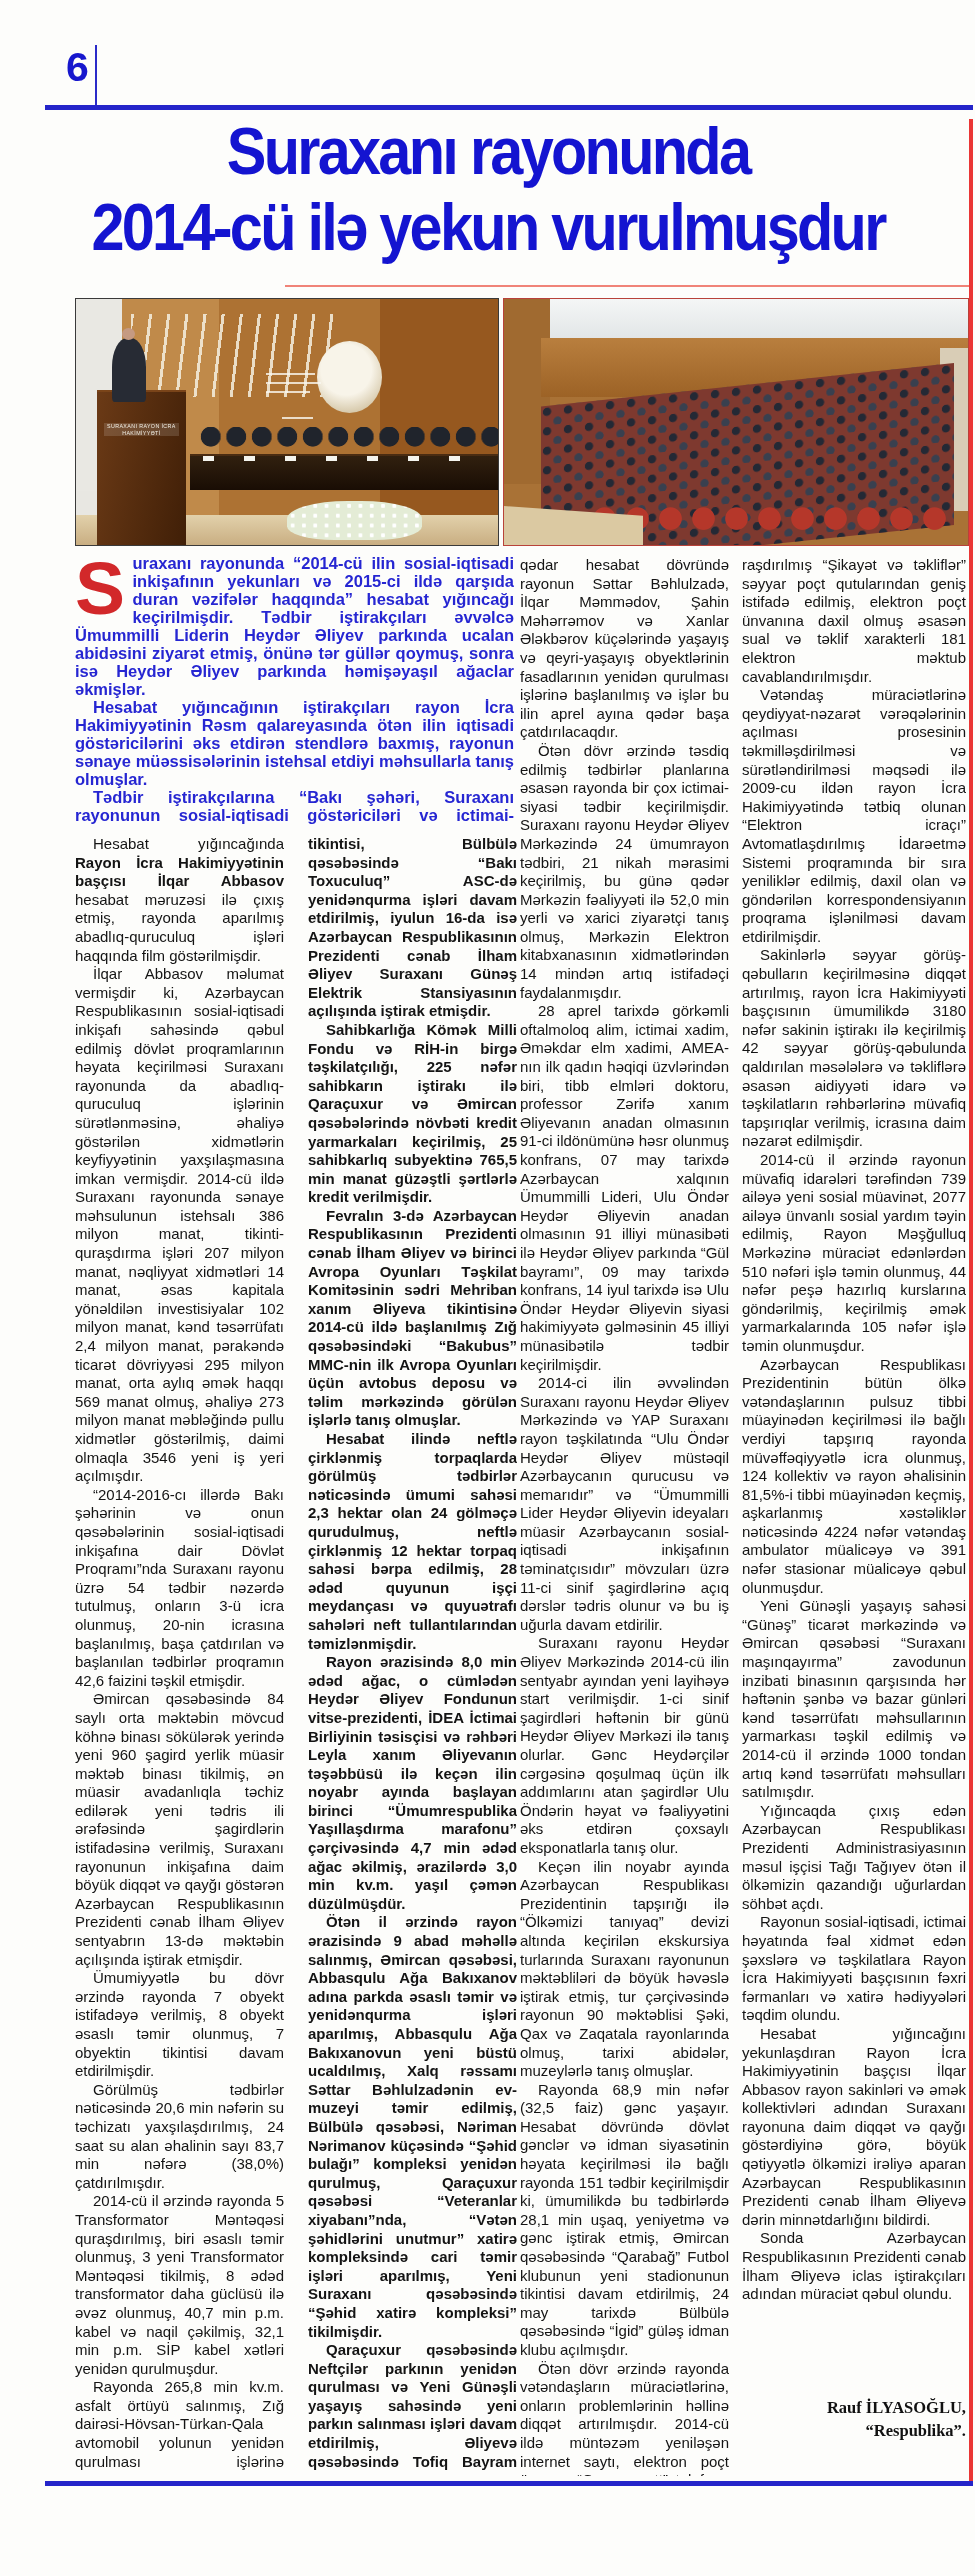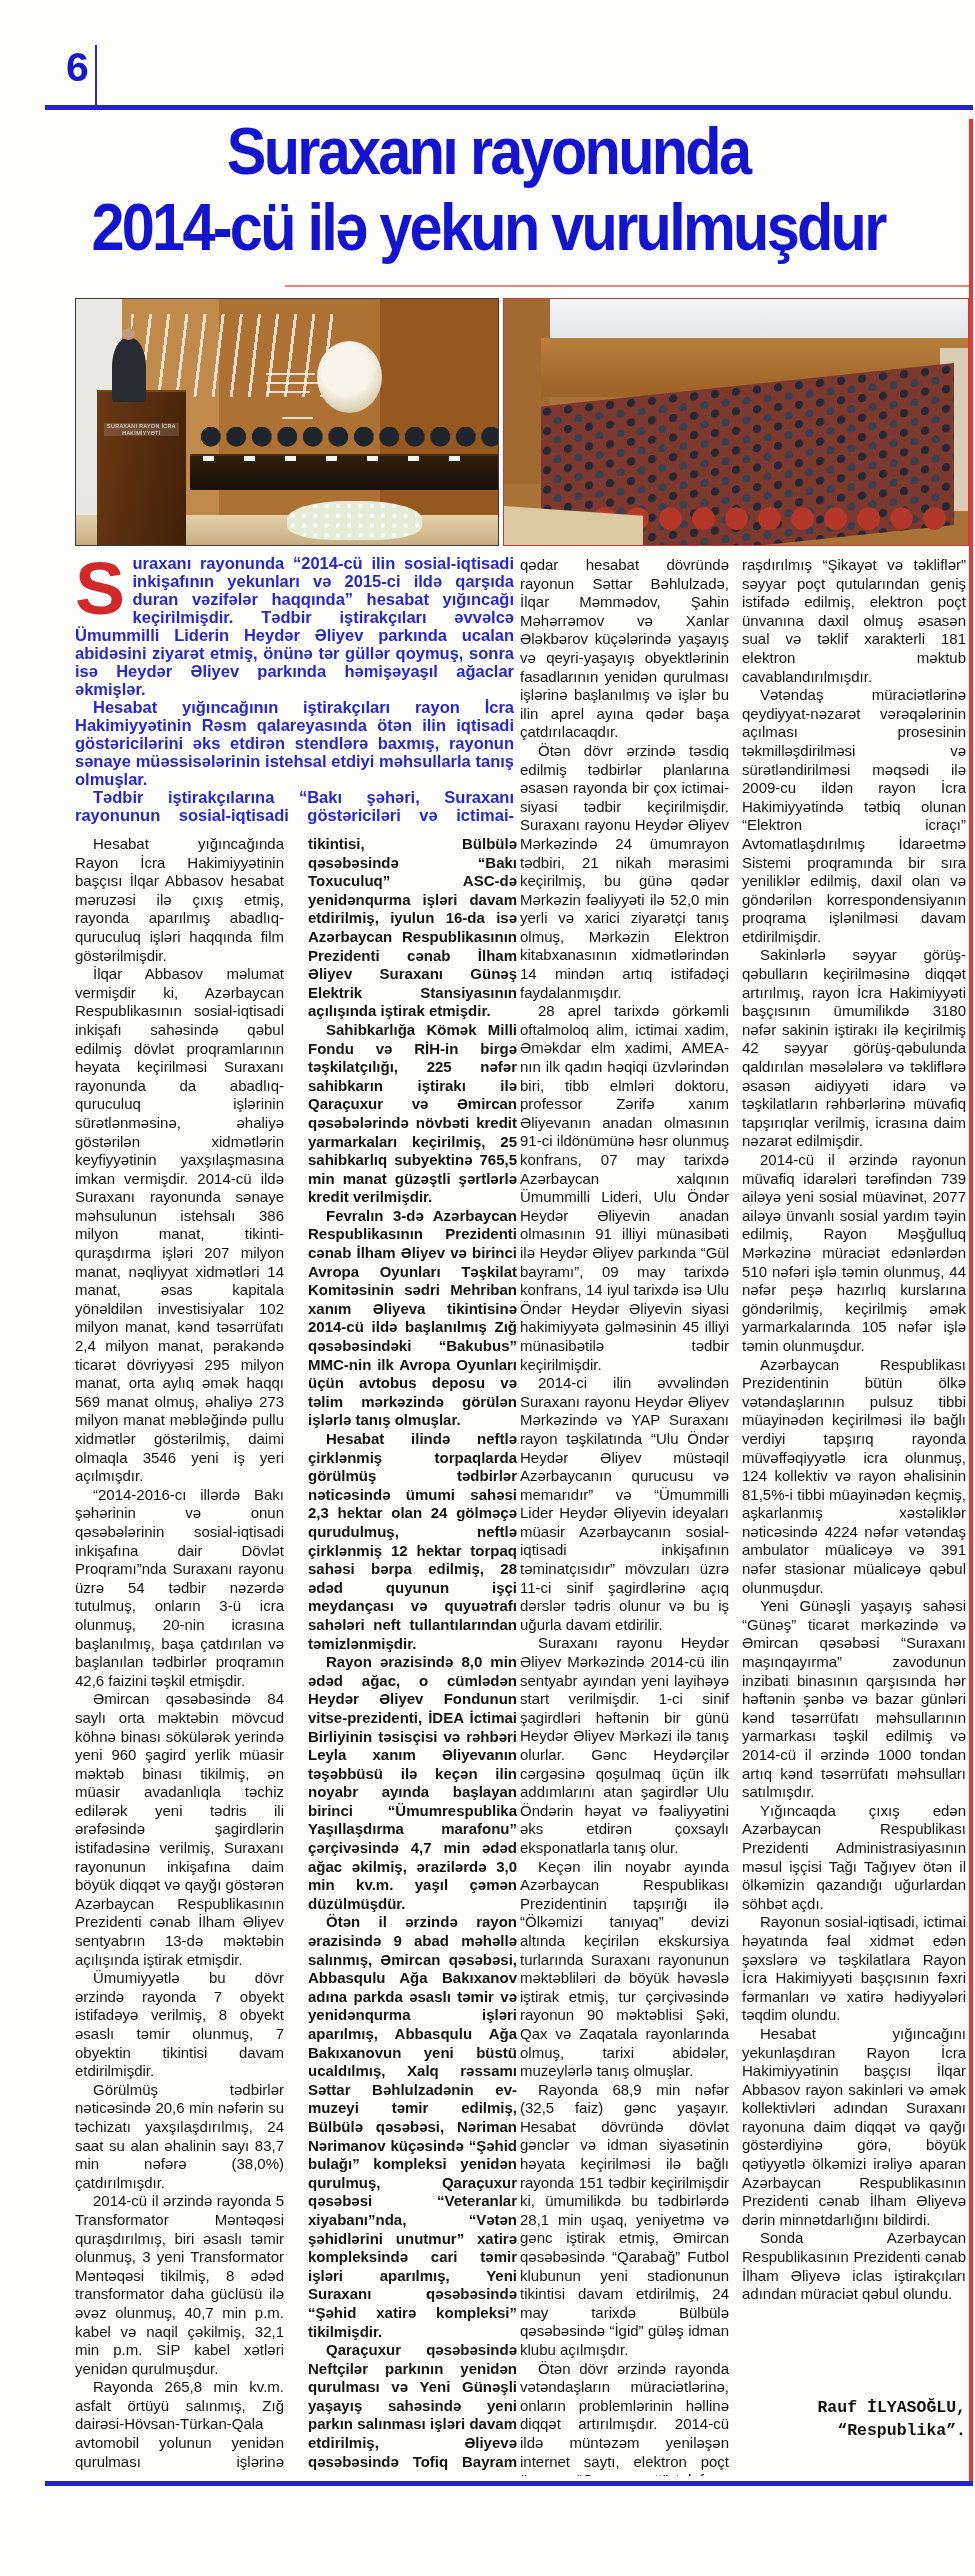--- a/index.html
+++ b/index.html
@@ -74,28 +74,28 @@
         color:#2626d2;font-weight:bold;font-size:16.5px;line-height:18px;text-align:justify;}
   .lead p{margin:0;text-indent:18px;}
   .lead p:first-child{text-indent:0;}
   .dropcap{float:left;color:#d2282a;font-size:75px;line-height:56px;font-weight:bold;
            margin:6px 7.5px 0 0;}
 
   
   .col{position:absolute;text-align:justify;font-size:15px;line-height:18.6px;color:#141414;overflow:hidden;}
   .col p{margin:0;text-indent:18px;}
   .col p.noindent{text-indent:0;}
-  .col .bold{font-weight:normal;}
+  .col .bold{font-weight:bold;}
   #col1{left:75px;top:835px;width:209px;height:1639px;}
   #col2{left:308px;top:835px;width:209px;height:1639px;font-weight:bold;}
   #col3{left:520px;top:556px;width:209px;height:1920px;}
   #col4{left:742px;top:556px;width:224px;height:1837px;}
 
   .signature{position:absolute;left:742px;top:2397px;width:224px;text-align:right;
-             font-family:Liberation Mono, monospace;font-weight:bold;font-size:16.5px;line-height:22.5px;color:#111;}
+             font-family:Liberation Serif, serif;font-weight:bold;font-size:16.5px;line-height:22.5px;color:#111;}
 </style>
 </head>
 <body>
 
 <div id="page">
 
   <div class="pagenum">6</div>
   <div class="pagenum-line"></div>
   <div class="rule-top"></div>
   <div class="red-hline"></div>

